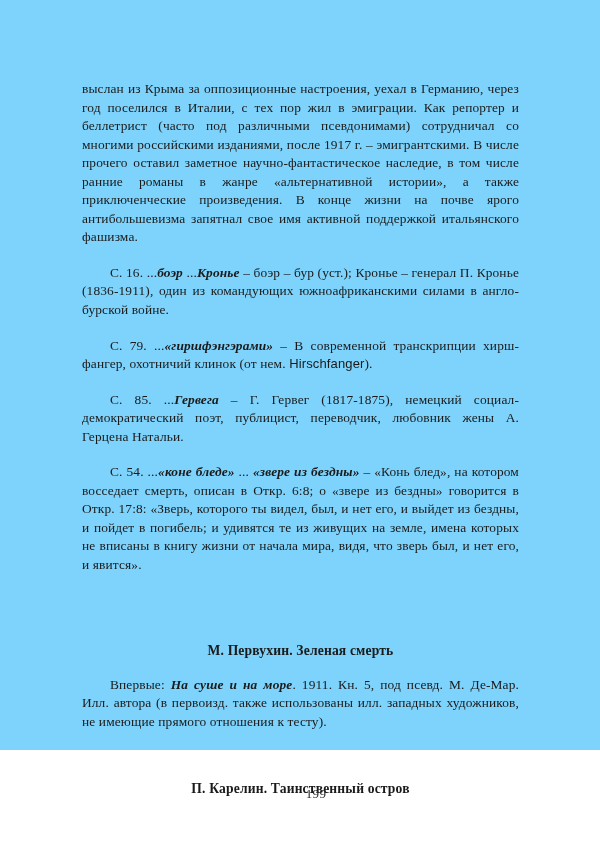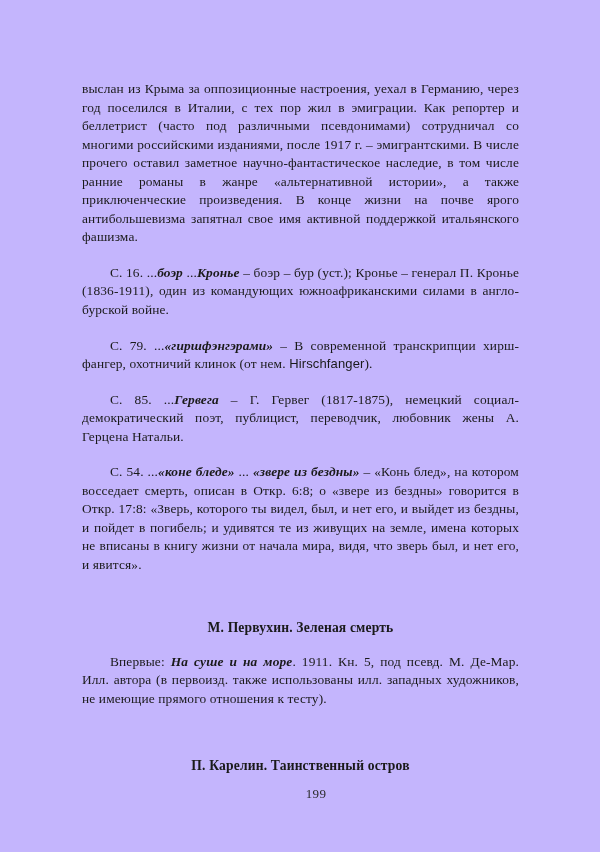--- a/index.html
+++ b/index.html
@@ -11,22 +11,22 @@
     width: 600px;
     height: 852px;
     background: #ffffff;
     font-family: "Liberation Serif", "DejaVu Serif", serif;
     color: #1a1a1a;
     overflow: hidden;
   }
   .page {
     position: relative;
     width: 600px;
-    height: 852px;
-    background: #c4b5fd;
+    height: 750px;
+    background: #7dd3fc;
     box-sizing: border-box;
   }
   .text-column {
     position: absolute;
     left: 82px;
     top: 80px;
     width: 437px;
   }
   p.body-par {
     margin: 0;
@@ -54,21 +54,21 @@
   }
   .heading {
     margin: 0;
     font-size: 13.6px;
     font-weight: bold;
     text-align: center;
     text-indent: 0;
     letter-spacing: 0.012em;
   }
   .heading-block {
-    margin-top: 45px;
+    margin-top: 68px;
   }
   .after-heading {
     margin-top: 38px;
   }
   .second-heading-block {
     margin-top: 50px;
   }
   .last-par {
     margin-top: 40px;
     text-align: left;

